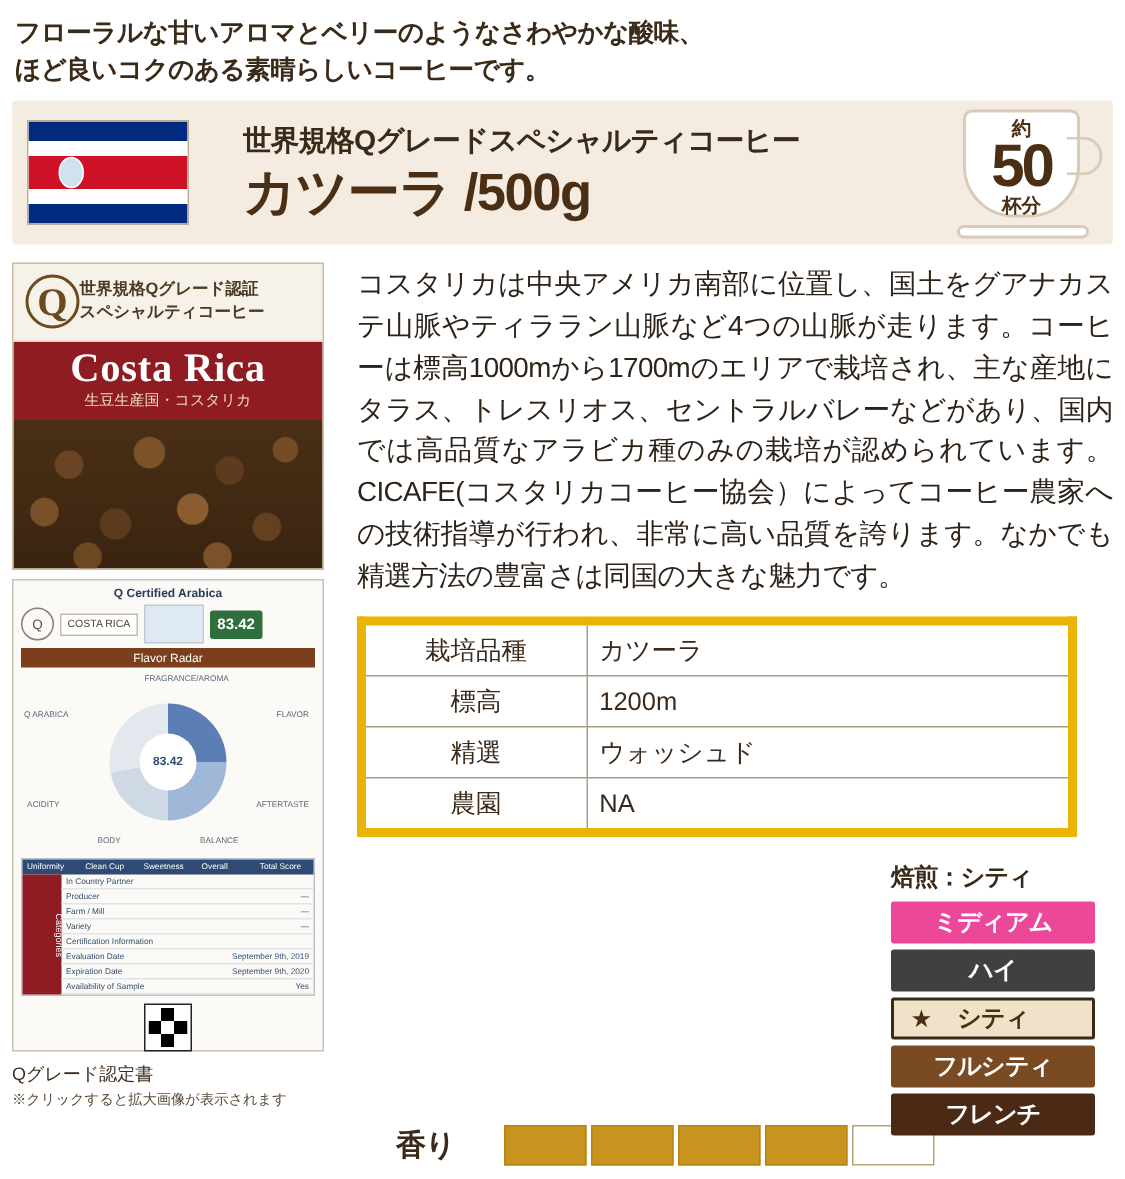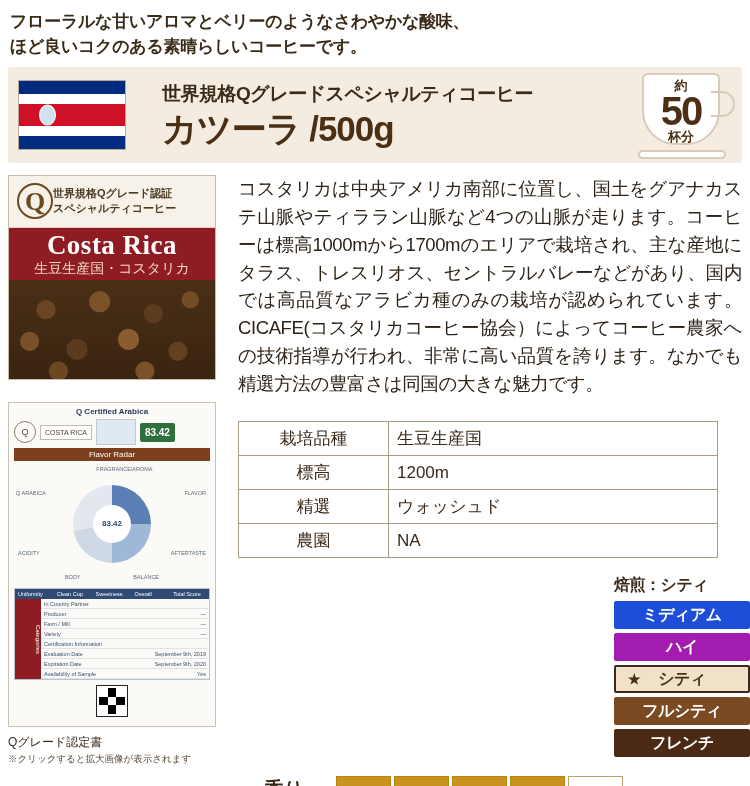--- a/index.html
+++ b/index.html
@@ -122,42 +122,42 @@
   .pkg-band {
     position:absolute; left:0; right:0; top:52px; height:52px;
     background:#8e1c22;
   }
   .pkg-band .name {
     color:#fff; font-family:"Liberation Serif", serif;
     font-size:27px; text-align:center; line-height:34px; font-weight:bold;
     letter-spacing:0.5px;
   }
   .pkg-band .sub {
-    color:#f3d9c6; font-size:14px; text-align:center; line-height:12px;
+    color:#f3d9c6; font-size:10px; text-align:center; line-height:12px;
   }
   .pkg-beans {
     position:absolute; left:0; right:0; top:104px; bottom:0;
     background:
       radial-gradient(circle at 18% 30%, #6b4523 0 9px, transparent 10px),
       radial-gradient(circle at 44% 22%, #7c5329 0 10px, transparent 11px),
       radial-gradient(circle at 70% 34%, #5d3b1e 0 9px, transparent 10px),
       radial-gradient(circle at 88% 20%, #744c26 0 8px, transparent 9px),
       radial-gradient(circle at 10% 62%, #7a5029 0 9px, transparent 10px),
       radial-gradient(circle at 33% 70%, #5b3a1d 0 10px, transparent 11px),
       radial-gradient(circle at 58% 60%, #8a5c30 0 10px, transparent 11px),
       radial-gradient(circle at 82% 72%, #63401f 0 9px, transparent 10px),
       radial-gradient(circle at 24% 92%, #6d4722 0 9px, transparent 10px),
       radial-gradient(circle at 66% 92%, #7a5128 0 9px, transparent 10px),
       linear-gradient(#4a2f16, #3a2410);
   }
 
   
   .cert {
-    width:208px; margin-top:22px; border:1px solid #c9c2b4;
-    background:#fbfaf7; padding:4px 5px 10px 5px;
+    width:208px; margin-top:6px; border:1px solid #c9c2b4;
+    background:#fbfaf7; padding:4px 5px 0 5px;
   }
   .cert-title {
     font-size:8px; text-align:center; color:#2a3b58; font-weight:bold;
     margin-bottom:3px;
   }
   .cert-row { display:flex; align-items:center; gap:4px; margin-bottom:3px; }
   .cert-logo {
     width:22px; height:22px; border-radius:50%; border:1px solid #8a8170;
     font-size:9px; text-align:center; line-height:20px; color:#5a5241;
   }
@@ -222,22 +222,22 @@
   .cert-note { font-size:9.5px; color:#5a4a38; margin-top:2px; }
 
   
   .desc {
     font-size:18.5px; line-height:1.5; color:#2e2318;
     letter-spacing:-0.4px; text-align:justify;
   }
 
   
   .spec {
-    margin-top:24px; width:480px;
-    border-collapse:collapse; border:1px solid #eab308;
+    margin-top:14px; width:480px;
+    border-collapse:collapse; border:6px solid #eab308;
     background:#fff;
   }
   .spec td {
     border:1px solid #a99b84; padding:5px 8px;
     font-size:17px; color:#3b2a1a;
   }
   .spec td.k { width:150px; text-align:center; background:#fff; }
   .spec td.v { text-align:left; }
 
   
@@ -250,35 +250,35 @@
     margin-left:26px;
   }
   .cells { display:flex; gap:3px; }
   .cell {
     width:55px; height:27px; border:1px solid #b9a273; background:#ffffff;
   }
   .cell.on { background:#c8941f; border-color:#b5860f; }
 
   
   .roast {
-    position:absolute; right:0; top:575px; width:148px;padding-left:12px;
+    position:absolute; right:20px; top:575px; width:148px;padding-left:12px;
   }
   .roast-head {
     font-size:16px; font-weight:bold; color:#3b2a1a; margin-bottom:5px;
     text-align:left; letter-spacing:-0.5px;
   }
   .roast-item {
     height:28px; margin-bottom:4px; border-radius:2px;
     display:flex; align-items:center; justify-content:center;
     font-size:16px; font-weight:bold; letter-spacing:-0.5px;
     position:relative;
   }
   .roast-item .star { position:absolute; left:12px; font-size:14px; }
-  .r-medium { background:#1d4ed8; color:#ffffff; }
-  .r-high   { background:#a21caf; color:#ffffff; }
+  .r-medium { background:#ec4899; color:#ffffff; }
+  .r-high   { background:#404040; color:#ffffff; }
   .r-city   { background:#f0e2c8; color:#4a2f14; border:2px solid #3b2a1a; }
   .r-full   { background:#7a4a22; color:#ffffff; }
   .r-french { background:#4a2a14; color:#ffffff;text-align:right; }
 </style>
 </head>
 <body>
 
 <div class="page">
 
   <div class="lead">
@@ -409,21 +409,21 @@
       <div class="cert-note">※クリックすると拡大画像が表示されます</div>
     </div>
 
     <div class="right-col">
       <div class="desc">コスタリカは中央アメリカ南部に位置し、国土をグアナカステ山脈やティララン山脈など4つの山脈が走ります。コーヒーは標高1000mから1700mのエリアで栽培され、主な産地にタラス、トレスリオス、セントラルバレーなどがあり、国内では高品質なアラビカ種のみの栽培が認められています。CICAFE(コスタリカコーヒー協会）によってコーヒー農家への技術指導が行われ、非常に高い品質を誇ります。なかでも精選方法の豊富さは同国の大きな魅力です。</div>
 
       <table class="spec">
         <tbody>
           <tr>
             <td class="k">栽培品種</td>
-            <td class="v">生豆生産国</td>
+            <td class="v">カツーラ</td>
           </tr>
           <tr>
             <td class="k">標高</td>
             <td class="v">1200m</td>
           </tr>
           <tr>
             <td class="k">精選</td>
             <td class="v">ウォッシュド</td>
           </tr>
           <tr>

